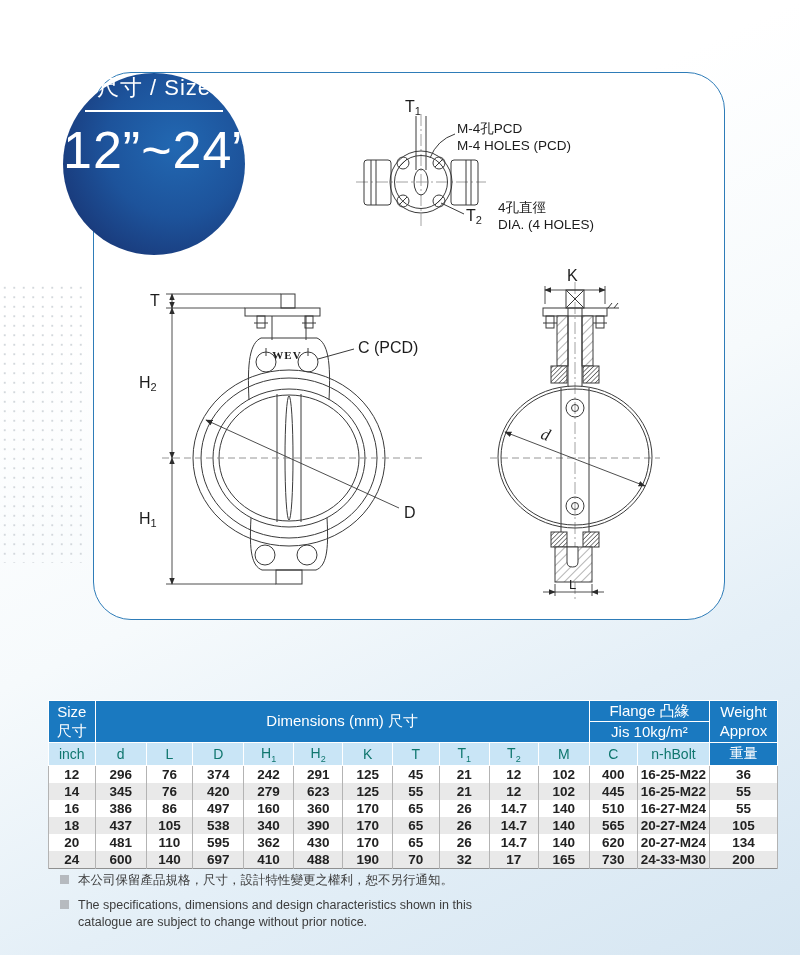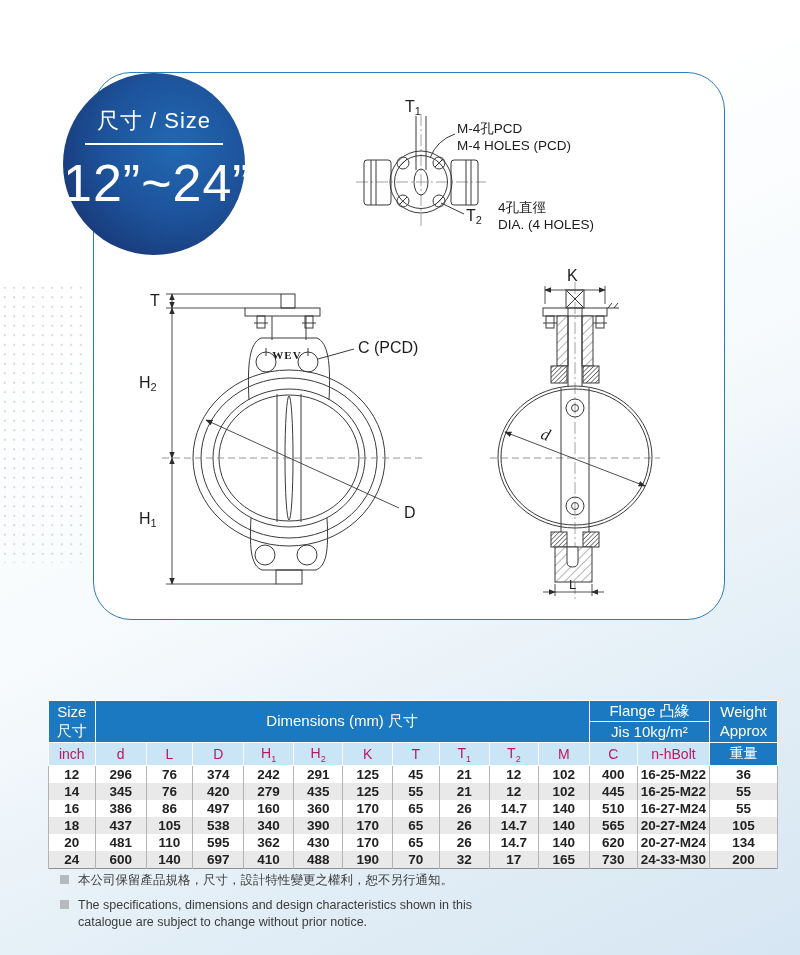--- a/index.html
+++ b/index.html
@@ -33,33 +33,33 @@
   .note-lbl{font:13.5px "Liberation Sans",sans-serif;}
   .sub{font-size:11px;}
   .brand{font:bold 11px "Liberation Serif",serif;letter-spacing:1px;}
   .dlbl{font:italic 17px "Liberation Serif",serif;}
   
   .badge{
     position:absolute;left:63px;top:73px;width:182px;height:182px;border-radius:50%;
     background:radial-gradient(circle at 62% 40%,#2268b2 0%,#1d539b 45%,#172a66 100%);
     color:#fff;text-align:center;z-index:5;
   }
-  .badge-title{margin-top:33px;font-size:22px;letter-spacing:1px;}
+  .badge-title{font-size:22px;letter-spacing:1px;}
   .badge-underline{width:138px;height:2px;background:#fff;margin:7px auto 8px auto;}
   .badge-range{font-size:52px;letter-spacing:1px;}
   
   .spec-table{
     position:absolute;left:48px;top:700px;width:730px;
     border-collapse:collapse;text-align:center;color:#222;padding-left:17px;
   }
   .spec-table th{font-weight:normal;padding:0;}
   .spec-table .dk{background:#1a79c0;color:#fff;font-size:15px;border:1px solid #fff;line-height:1.25;}
   .spec-table .hrow1{height:21px;}
   .spec-table .hrow2{height:21px;}
-  .spec-table .col-row th{background:#c9e5f6;color:#be185d;font-size:14px;height:22px;border:1px solid #fff;}
+  .spec-table .col-row th{background:#c9e5f6;color:#0f766e;font-size:14px;height:22px;border:1px solid #fff;}
   .spec-table .col-row th sub{font-size:9px;}
   .spec-table .col-row th.dk{background:#1a79c0;color:#fff;}
   .spec-table tbody td{
     font-size:13.5px;height:17px;padding:0;
     border-left:1px solid #b3b3b3;border-right:1px solid #b3b3b3;
   }
   .spec-table tbody tr:nth-child(even){background:#e9e9e9;}
   .spec-table tbody tr:nth-child(odd){background:#fff;}
   .spec-table tbody{border-bottom:1.5px solid #8f8f8f;font-weight:bold;}
   
@@ -297,21 +297,21 @@
           <td>400</td>
           <td>16-25-M22</td>
           <td>36</td>
         </tr>
         <tr>
           <td>14</td>
           <td>345</td>
           <td>76</td>
           <td>420</td>
           <td>279</td>
-          <td>435</td>
+          <td>623</td>
           <td>125</td>
           <td>55</td>
           <td>21</td>
           <td>12</td>
           <td>102</td>
           <td>445</td>
           <td>16-25-M22</td>
           <td>55</td>
         </tr>
         <tr>

